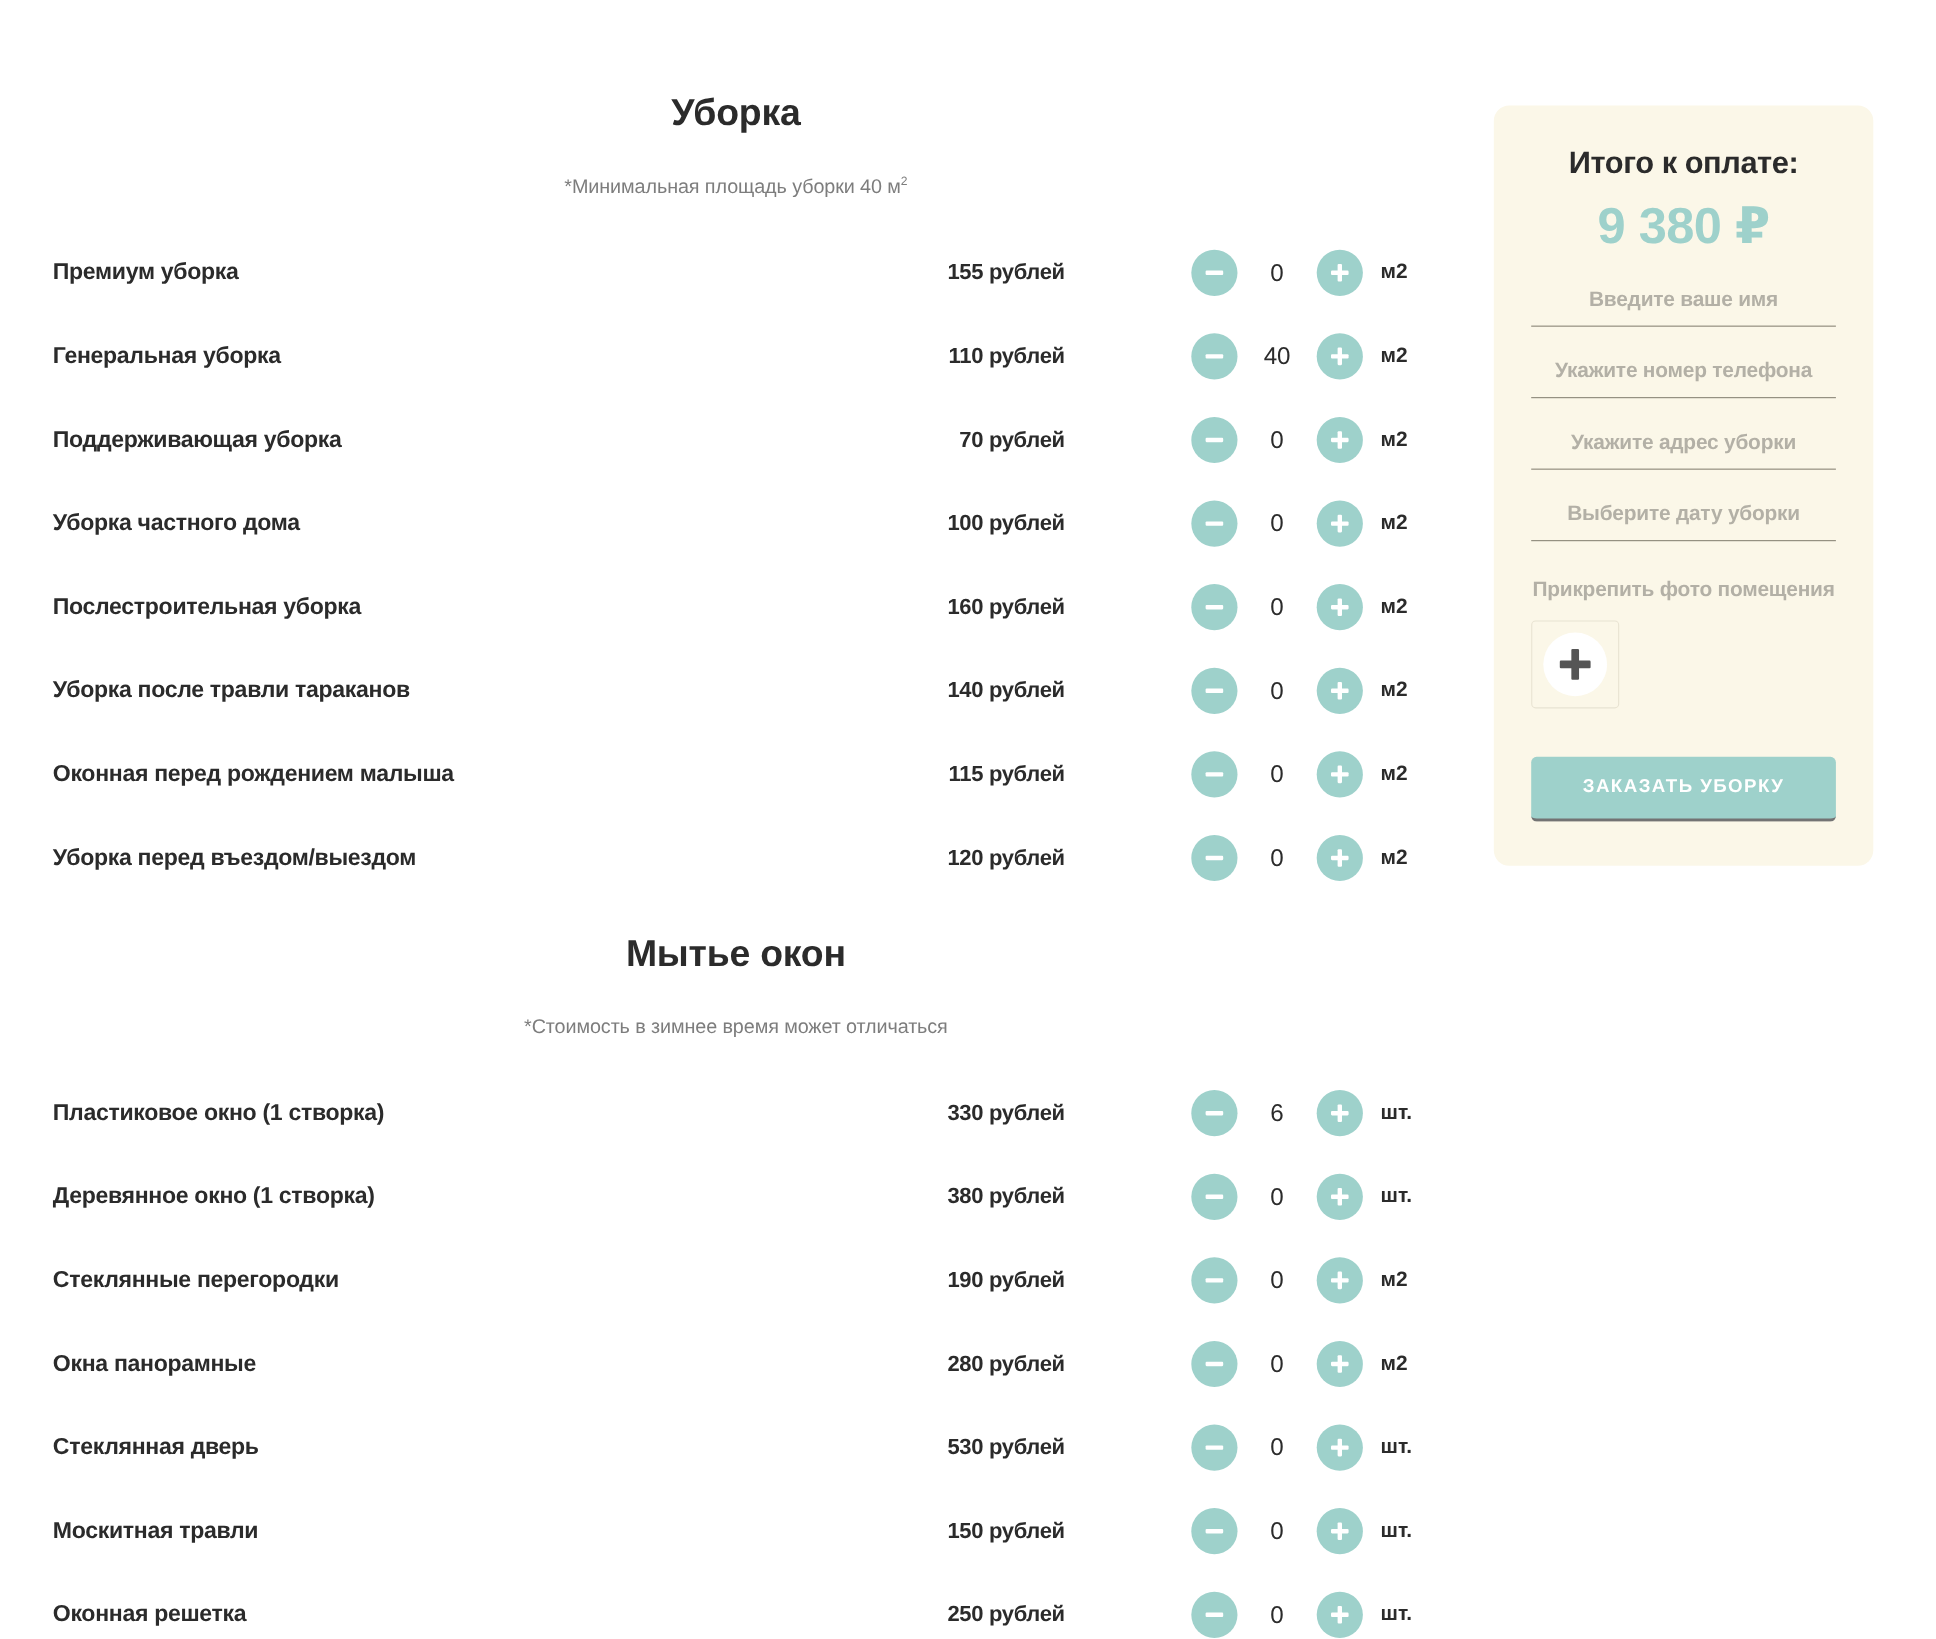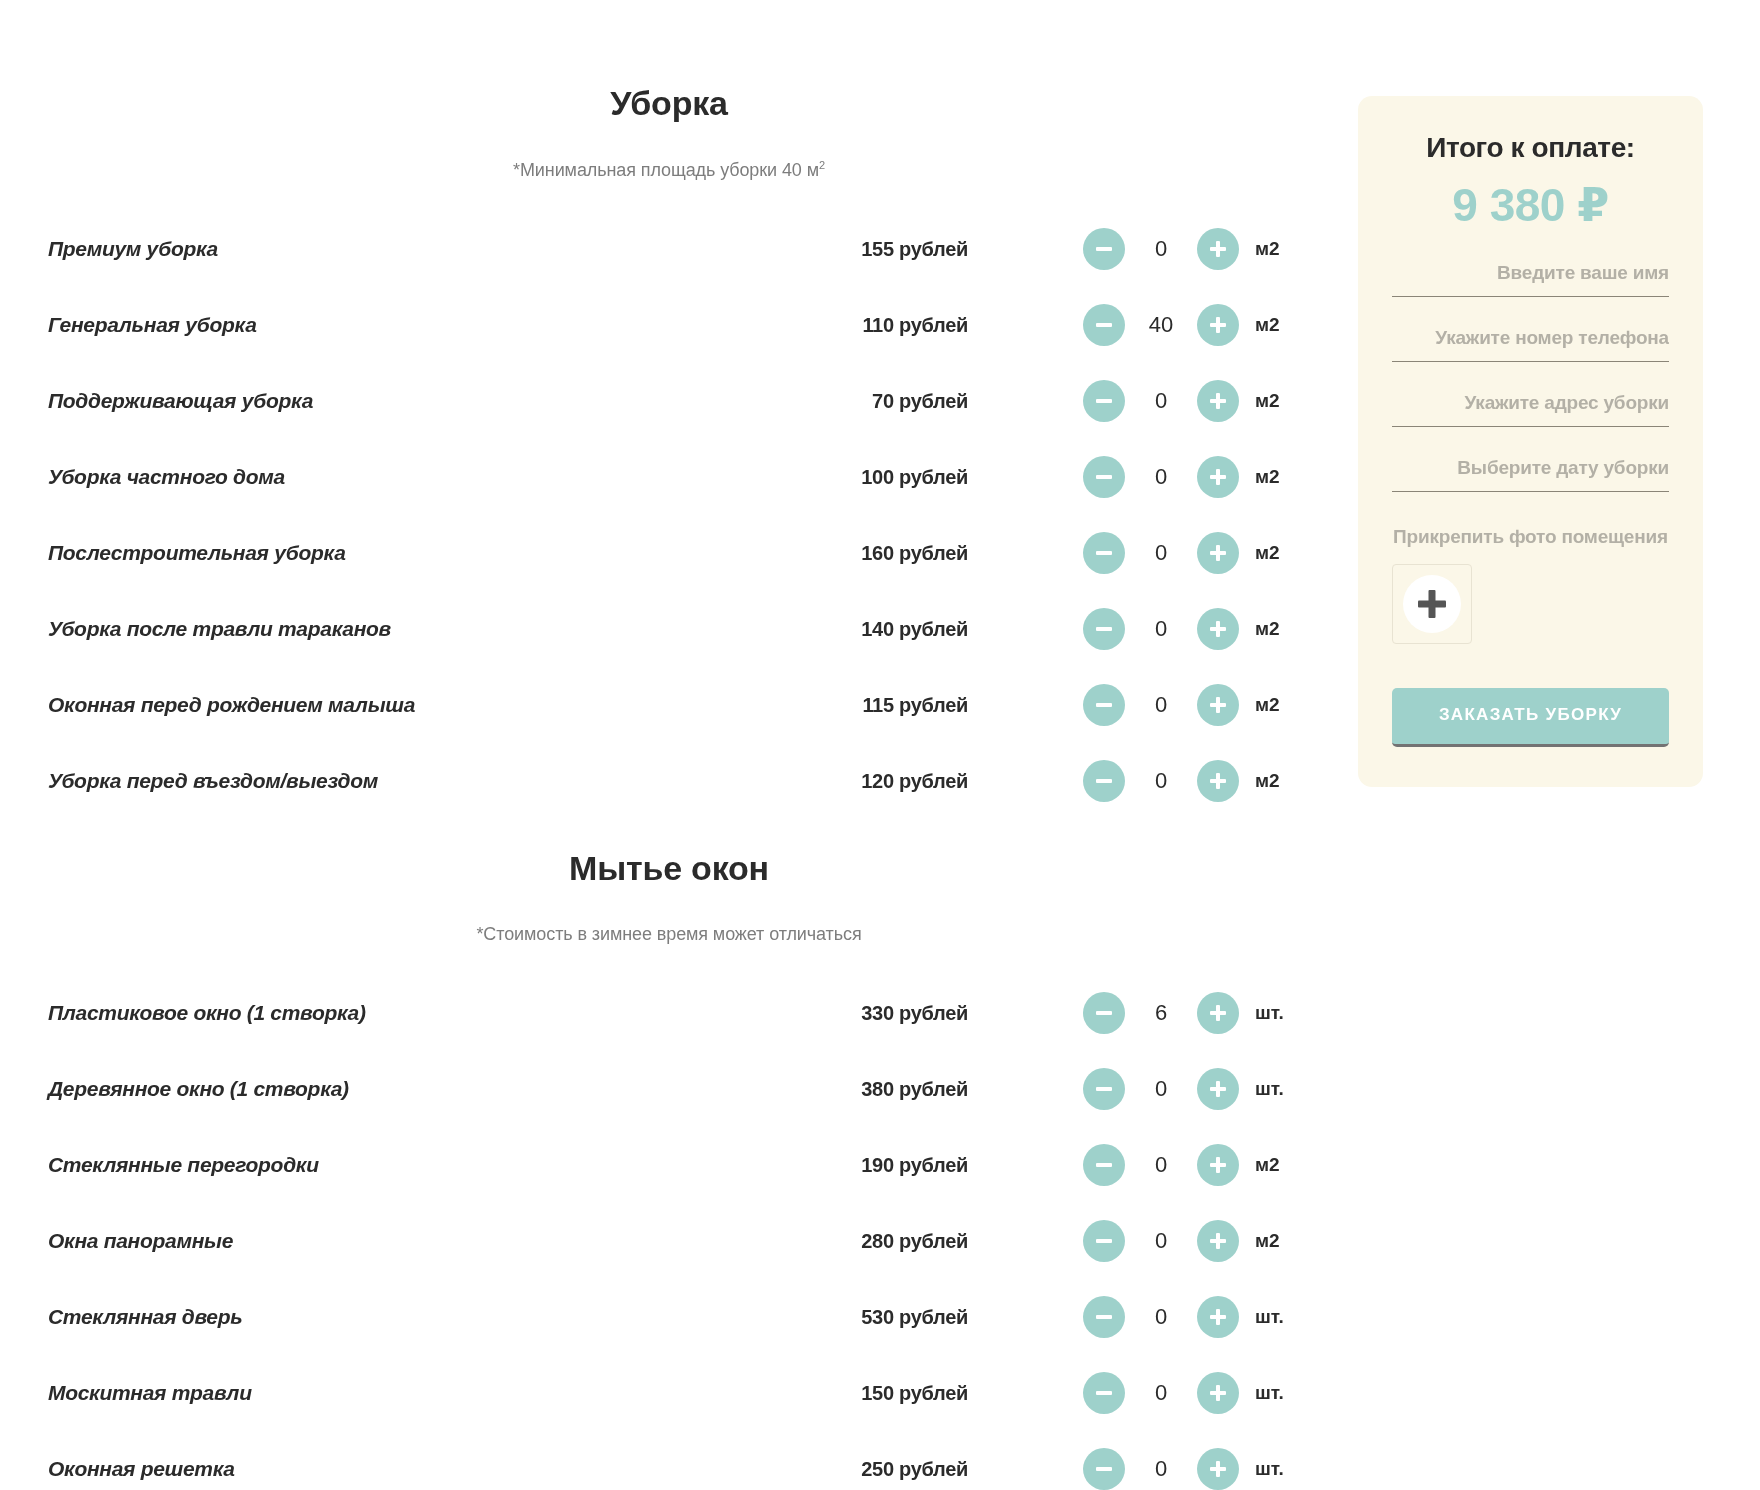--- a/index.html
+++ b/index.html
@@ -61,21 +61,20 @@
     height: 76px;
   }
 
   .srow .sname {
     flex: 0 0 740px;
     font-size: 21px;
     font-weight: 700;
     color: #2b2b2b;
     letter-spacing: -0.3px;
     white-space: nowrap;
-    font-style: italic;
   }
 
   .srow .sprice {
     flex: 0 0 180px;
     text-align: right;
     font-size: 20px;
     font-weight: 700;
     color: #2b2b2b;
     letter-spacing: -0.3px;
     white-space: nowrap;
@@ -172,21 +171,21 @@
     margin-top: 30px;
     border-bottom: 1px solid #8a8577;
     padding-bottom: 12px;
   }
 
   .field input {
     width: 100%;
     border: none;
     outline: none;
     background: transparent;
-    text-align: right;
+    text-align: center;
     font-family: inherit;
     font-size: 19px;
     font-weight: 700;
     color: #8c8c8c;
     letter-spacing: -0.2px;
   }
   .field input::placeholder {
     color: #b3b0a6;
     font-weight: 700;
     opacity: 1;

